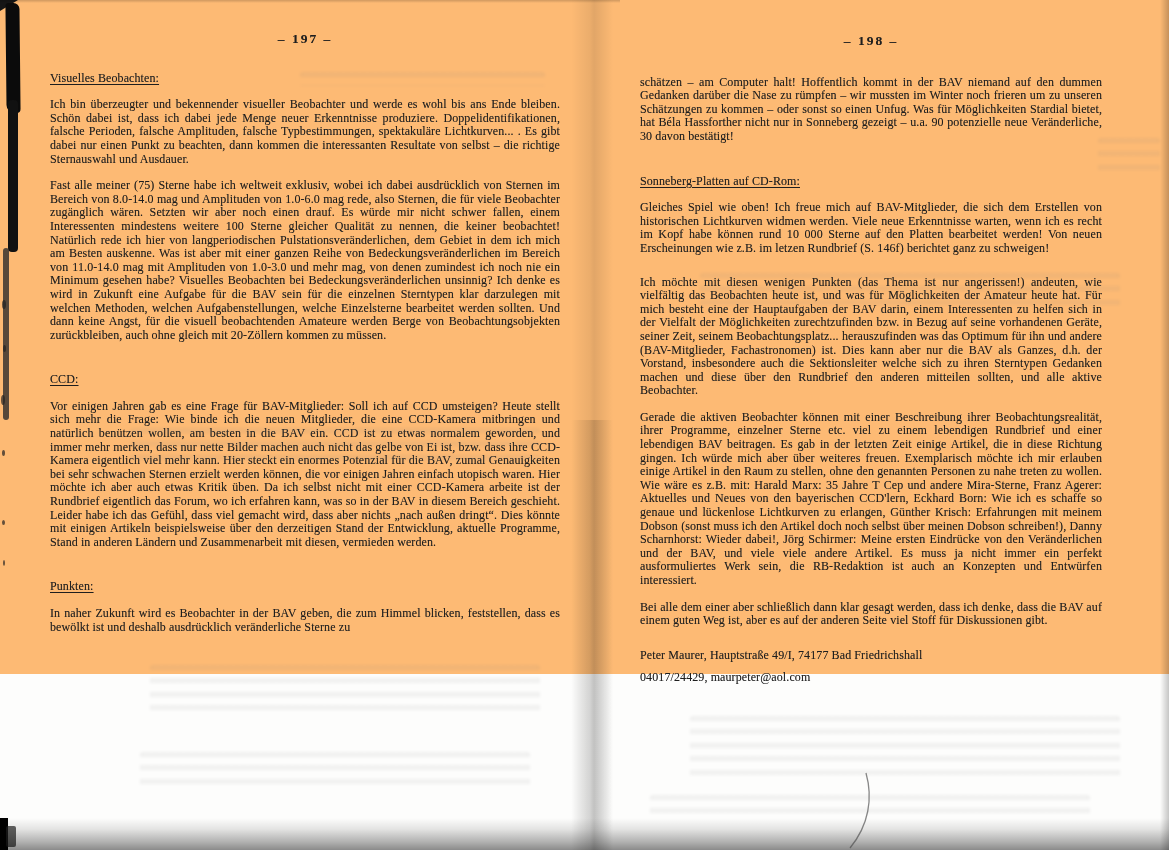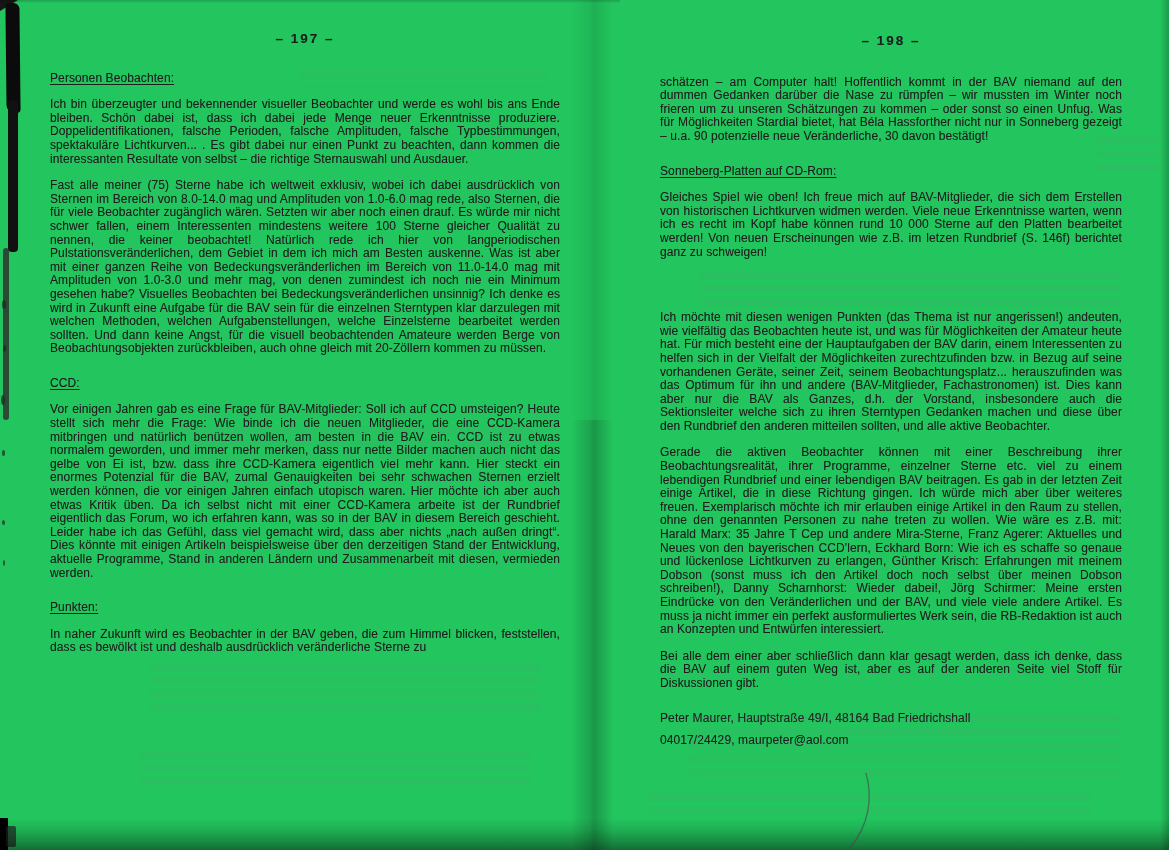--- a/index.html
+++ b/index.html
@@ -1,50 +1,50 @@
 <!DOCTYPE html>
 <html><head>
 <meta charset="utf-8">
 <style>
   html,body { margin:0; padding:0; }
   body {
     width:1169px; height:850px; overflow:hidden;
     background:#fdfdfc;
     font-family:"Liberation Sans","DejaVu Sans",sans-serif;
   }
-  .scan { position:relative; width:1169px; height:850px; background:#22c55e; }
+  .scan { position:relative; width:1169px; height:674px; background:#fdba74;font-family:Liberation Serif, serif; }
 
   
   .page {
     position:absolute;
     color:#1e1e1e;
     font-size:12px; line-height:13.6px;
     text-align:justify;
     letter-spacing:0.1px;
     text-shadow:0 0 0.5px rgba(40,40,40,0.4);
   }
   .page.left  { left:50px;  top:32px; width:510px; }
-  .page.right { left:660px; top:34px; width:462px; }
+  .page.right { left:640px; top:34px; width:462px; }
 
   .pagenum {
     text-align:center; font-weight:bold; font-size:13.5px;
     letter-spacing:2px;
   }
   .page.left  .pagenum { margin-bottom:26px; }
   .page.right .pagenum { margin-bottom:28px; }
 
   .heading {
     text-decoration:underline;
     text-underline-offset:2px;
-    margin-top:21px;
+    margin-top:31px;
     text-align:left;
   }
   .heading.first { margin-top:0; }
   p.para { margin:13px 0 0 0; }
-  p.para.xgap { margin-top:52px; }
+  p.para.xgap { margin-top:20px; }
   .sig { margin-top:16px; line-height:22px; text-align:left; }
 
   
   .artifact { position:absolute; pointer-events:none; }
 
   .edge-strip-a { left:6px; top:3px;  width:14px; height:110px; background:#0b0b0b;
                   border-radius:3px 6px 4px 8px; transform:rotate(-0.6deg); }
   .edge-strip-b { left:8px; top:100px; width:10px; height:152px; background:#111;
                   border-radius:4px; }
   .edge-strip-c { left:3px; top:248px; width:6px; height:172px; background:#2c2c2c;
@@ -104,21 +104,21 @@
   .hairline { left:838px; top:770px; width:44px; height:80px; }
 </style>
 </head>
 <body>
 
 <div class="scan">
 
   <div class="page left">
     <div class="pagenum">– 197 –</div>
 
-    <div class="heading first">Personen Beobachten:</div>
+    <div class="heading first">Visuelles Beobachten:</div>
     <p class="para">Ich bin überzeugter und bekennender visueller Beobachter und werde es wohl bis ans Ende bleiben. Schön dabei ist, dass ich dabei jede Menge neuer Erkenntnisse produziere. Doppelidentifikationen, falsche Perioden, falsche Amplituden, falsche Typbestimmungen, spektakuläre Lichtkurven... . Es gibt dabei nur einen Punkt zu beachten, dann kommen die interessanten Resultate von selbst – die richtige Sternauswahl und Ausdauer.</p>
     <p class="para">Fast alle meiner (75) Sterne habe ich weltweit exklusiv, wobei ich dabei ausdrücklich von Sternen im Bereich von 8.0-14.0 mag und Amplituden von 1.0-6.0 mag rede, also Sternen, die für viele Beobachter zugänglich wären. Setzten wir aber noch einen drauf. Es würde mir nicht schwer fallen, einem Interessenten mindestens weitere 100 Sterne gleicher Qualität zu nennen, die keiner beobachtet! Natürlich rede ich hier von langperiodischen Pulstationsveränderlichen, dem Gebiet in dem ich mich am Besten auskenne. Was ist aber mit einer ganzen Reihe von Bedeckungsveränderlichen im Bereich von 11.0-14.0 mag mit Amplituden von 1.0-3.0 und mehr mag, von denen zumindest ich noch nie ein Minimum gesehen habe? Visuelles Beobachten bei Bedeckungsveränderlichen unsinnig? Ich denke es wird in Zukunft eine Aufgabe für die BAV sein für die einzelnen Sterntypen klar darzulegen mit welchen Methoden, welchen Aufgabenstellungen, welche Einzelsterne bearbeitet werden sollten. Und dann keine Angst, für die visuell beobachtenden Amateure werden Berge von Beobachtungsobjekten zurückbleiben, auch ohne gleich mit 20-Zöllern kommen zu müssen.</p>
 
     <div class="heading">CCD:</div>
     <p class="para">Vor einigen Jahren gab es eine Frage für BAV-Mitglieder: Soll ich auf CCD umsteigen? Heute stellt sich mehr die Frage: Wie binde ich die neuen Mitglieder, die eine CCD-Kamera mitbringen und natürlich benützen wollen, am besten in die BAV ein. CCD ist zu etwas normalem geworden, und immer mehr merken, dass nur nette Bilder machen auch nicht das gelbe von Ei ist, bzw. dass ihre CCD-Kamera eigentlich viel mehr kann. Hier steckt ein enormes Potenzial für die BAV, zumal Genauigkeiten bei sehr schwachen Sternen erzielt werden können, die vor einigen Jahren einfach utopisch waren. Hier möchte ich aber auch etwas Kritik üben. Da ich selbst nicht mit einer CCD-Kamera arbeite ist der Rundbrief eigentlich das Forum, wo ich erfahren kann, was so in der BAV in diesem Bereich geschieht. Leider habe ich das Gefühl, dass viel gemacht wird, dass aber nichts „nach außen dringt“. Dies könnte mit einigen Artikeln beispielsweise über den derzeitigen Stand der Entwicklung, aktuelle Programme, Stand in anderen Ländern und Zusammenarbeit mit diesen, vermieden werden.</p>
 
     <div class="heading">Punkten:</div>
     <p class="para">In naher Zukunft wird es Beobachter in der BAV geben, die zum Himmel blicken, feststellen, dass es bewölkt ist und deshalb ausdrücklich veränderliche Sterne zu</p>
   </div>
 
@@ -127,21 +127,21 @@
 
     <p class="para" style="margin-top:0">schätzen – am Computer halt! Hoffentlich kommt in der BAV niemand auf den dummen Gedanken darüber die Nase zu rümpfen – wir mussten im Winter noch frieren um zu unseren Schätzungen zu kommen – oder sonst so einen Unfug. Was für Möglichkeiten Stardial bietet, hat Béla Hassforther nicht nur in Sonneberg gezeigt – u.a. 90 potenzielle neue Veränderliche, 30 davon bestätigt!</p>
 
     <div class="heading">Sonneberg-Platten auf CD-Rom:</div>
     <p class="para">Gleiches Spiel wie oben! Ich freue mich auf BAV-Mitglieder, die sich dem Erstellen von historischen Lichtkurven widmen werden. Viele neue Erkenntnisse warten, wenn ich es recht im Kopf habe können rund 10 000 Sterne auf den Platten bearbeitet werden! Von neuen Erscheinungen wie z.B. im letzen Rundbrief (S. 146f) berichtet ganz zu schweigen!</p>
     <p class="para xgap">Ich möchte mit diesen wenigen Punkten (das Thema ist nur angerissen!) andeuten, wie vielfältig das Beobachten heute ist, und was für Möglichkeiten der Amateur heute hat. Für mich besteht eine der Hauptaufgaben der BAV darin, einem Interessenten zu helfen sich in der Vielfalt der Möglichkeiten zurechtzufinden bzw. in Bezug auf seine vorhandenen Geräte, seiner Zeit, seinem Beobachtungsplatz... herauszufinden was das Optimum für ihn und andere (BAV-Mitglieder, Fachastronomen) ist. Dies kann aber nur die BAV als Ganzes, d.h. der Vorstand, insbesondere auch die Sektionsleiter welche sich zu ihren Sterntypen Gedanken machen und diese über den Rundbrief den anderen mitteilen sollten, und alle aktive Beobachter.</p>
     <p class="para">Gerade die aktiven Beobachter können mit einer Beschreibung ihrer Beobachtungsrealität, ihrer Programme, einzelner Sterne etc. viel zu einem lebendigen Rundbrief und einer lebendigen BAV beitragen. Es gab in der letzten Zeit einige Artikel, die in diese Richtung gingen. Ich würde mich aber über weiteres freuen. Exemplarisch möchte ich mir erlauben einige Artikel in den Raum zu stellen, ohne den genannten Personen zu nahe treten zu wollen. Wie wäre es z.B. mit: Harald Marx: 35 Jahre T Cep und andere Mira-Sterne, Franz Agerer: Aktuelles und Neues von den bayerischen CCD'lern, Eckhard Born: Wie ich es schaffe so genaue und lückenlose Lichtkurven zu erlangen, Günther Krisch: Erfahrungen mit meinem Dobson (sonst muss ich den Artikel doch noch selbst über meinen Dobson schreiben!), Danny Scharnhorst: Wieder dabei!, Jörg Schirmer: Meine ersten Eindrücke von den Veränderlichen und der BAV, und viele viele andere Artikel. Es muss ja nicht immer ein perfekt ausformuliertes Werk sein, die RB-Redaktion ist auch an Konzepten und Entwürfen interessiert.</p>
     <p class="para">Bei alle dem einer aber schließlich dann klar gesagt werden, dass ich denke, dass die BAV auf einem guten Weg ist, aber es auf der anderen Seite viel Stoff für Diskussionen gibt.</p>
 
     <div class="sig">
-      <div>Peter Maurer,  Hauptstraße 49/I,  48164 Bad Friedrichshall</div>
+      <div>Peter Maurer,  Hauptstraße 49/I,  74177 Bad Friedrichshall</div>
       <div>04017/24429,  maurpeter@aol.com</div>
     </div>
   </div>
 
   <div class="artifact corner-tl"></div>
   <div class="artifact edge-strip-a"></div>
   <div class="artifact edge-strip-b"></div>
   <div class="artifact edge-strip-c"></div>
   <div class="speck" style="left:2px;top:300px;width:4px;height:9px"></div>
   <div class="speck" style="left:3px;top:345px;width:3px;height:7px"></div>

